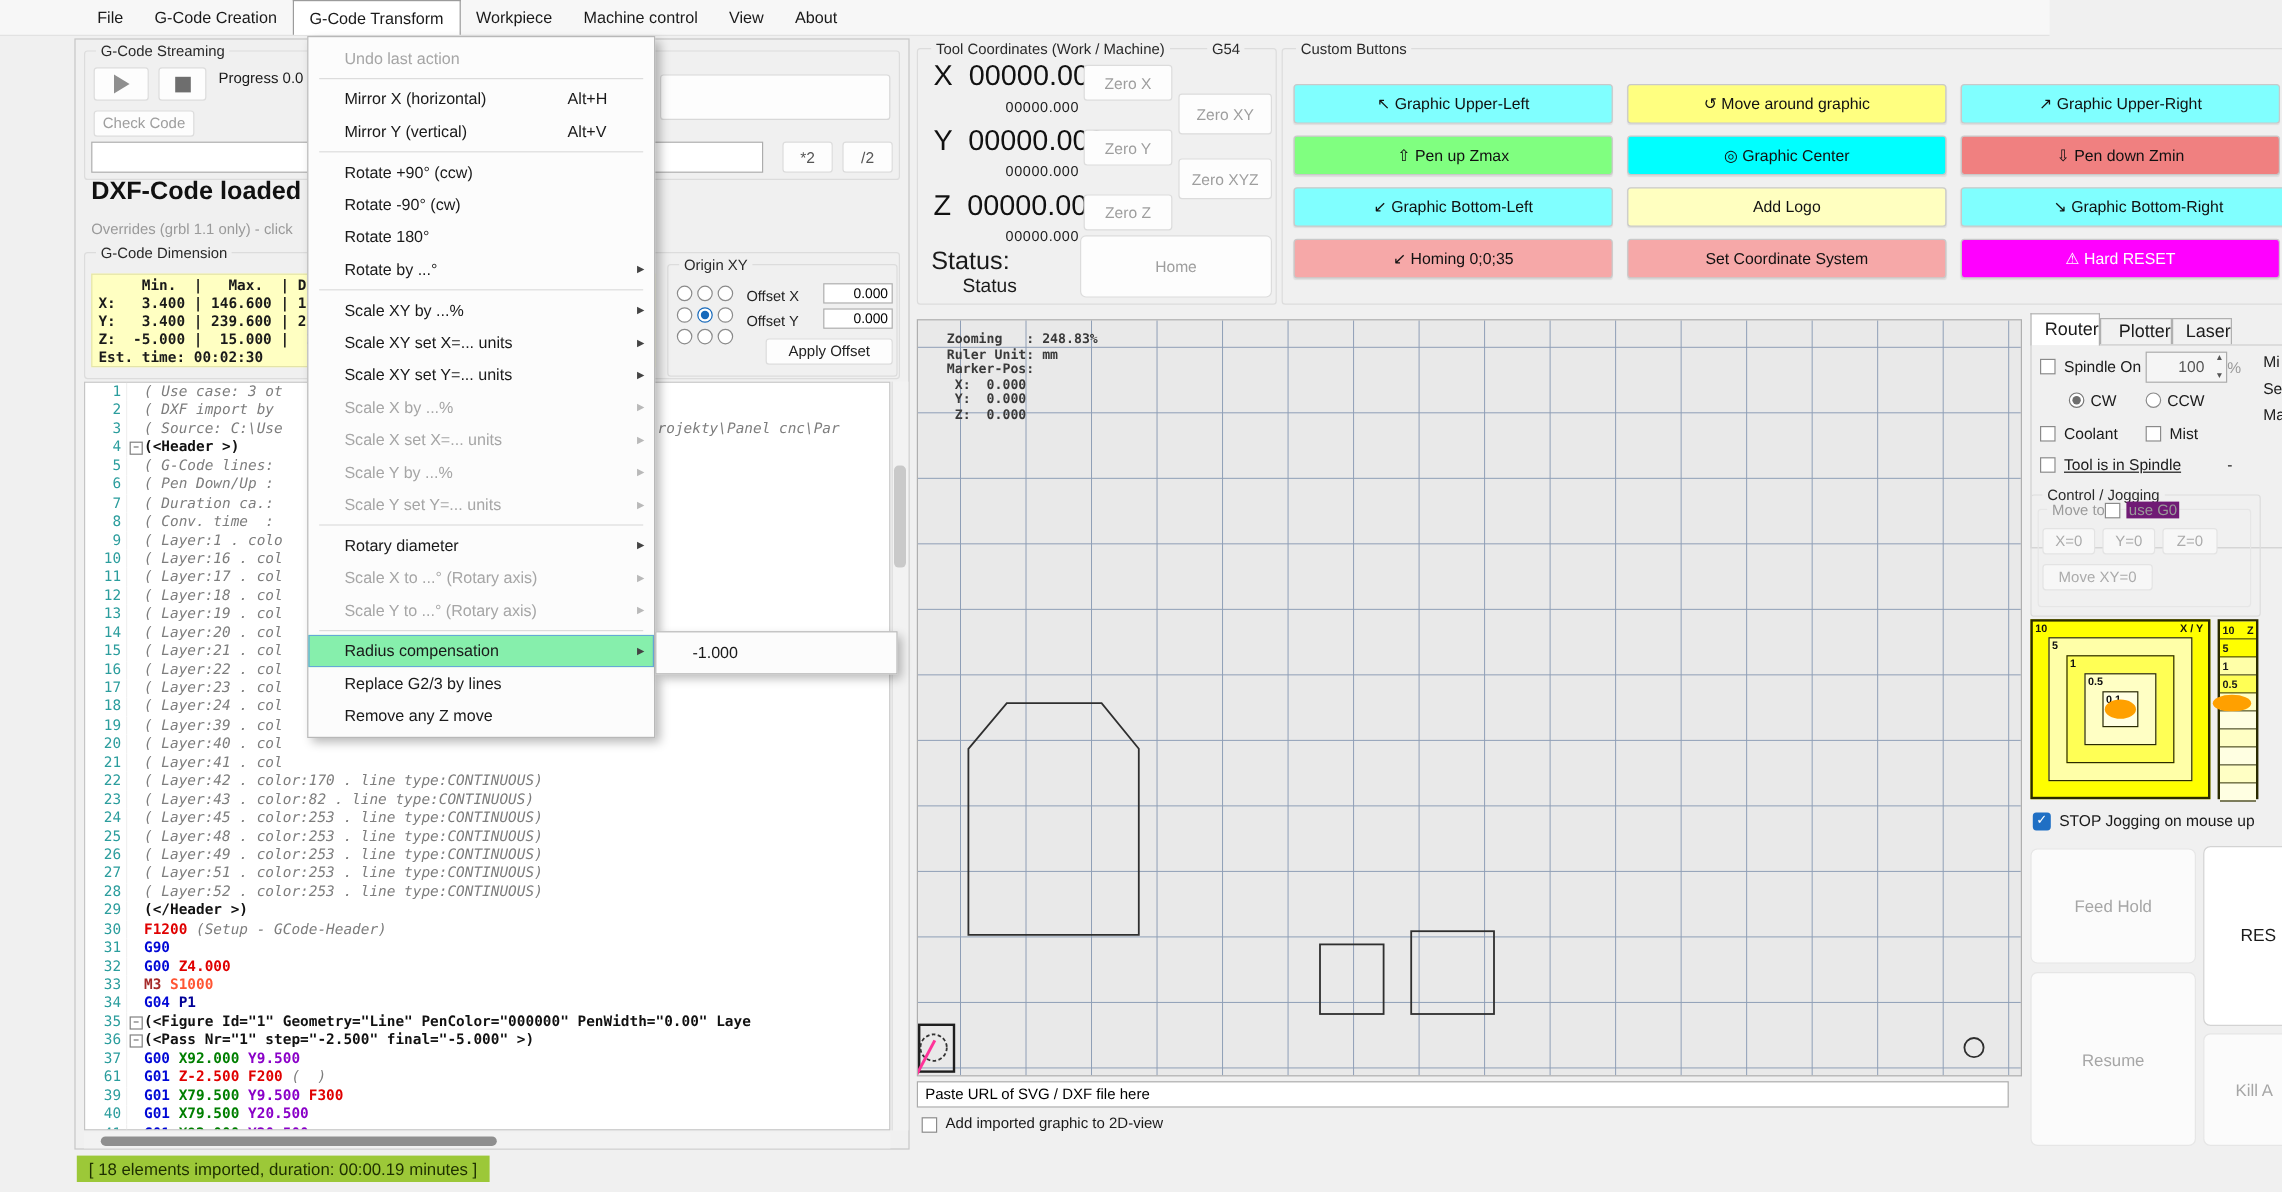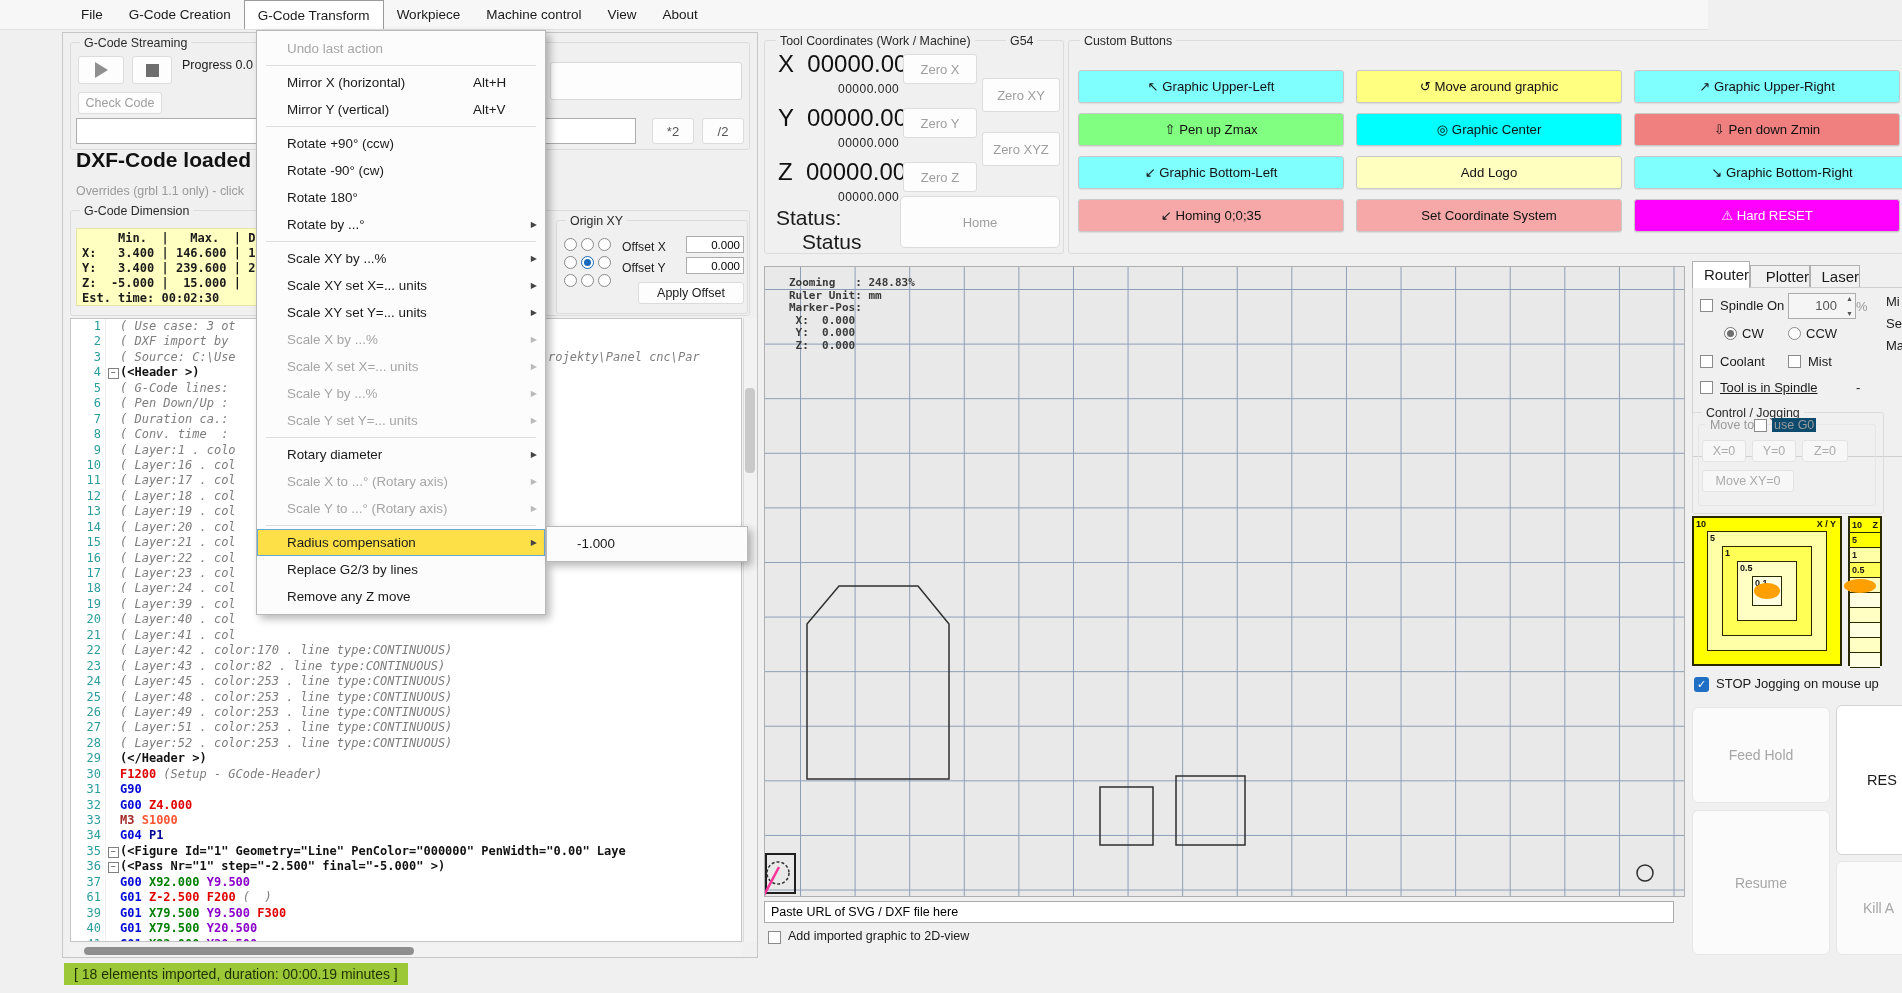--- a/index.html
+++ b/index.html
@@ -13,21 +13,21 @@
   .mb-item.open{background:#FFFFFF;border:1px solid #9B9B9B;border-bottom:none;}
   
   #dropdown{left:256px;top:30px;width:290px;background:#FCFCFC;border:1px solid #B8B8B8;
             box-shadow:4px 4px 8px rgba(0,0,0,.28);z-index:60;padding:4px 0;box-sizing:border-box;}
   .mitem{height:27px;line-height:27px;display:flex;align-items:center;padding:0 8px 0 30px;font-size:13.4px;}
   .mitem .mlabel{flex:1;white-space:nowrap;}
   .mitem .mshort{width:52px;text-align:left;}
   .mitem .marrow{width:12px;text-align:right;font-size:8px;color:#444;}
   .mitem.dis{color:#A6A6A6;}
   .mitem.dis .marrow{color:#B9B9B9;}
-  .mitem.hl{background:#fde047;box-shadow:inset 0 0 0 1px #66A8D8;}
+  .mitem.hl{background:#86efac;box-shadow:inset 0 0 0 1px #66A8D8;}
   .msep{border-top:1px solid #DCDCDC;margin:3px 9px;}
   #submenu{left:546px;top:526px;width:200px;background:#FCFCFC;border:1px solid #B8B8B8;
            box-shadow:4px 4px 8px rgba(0,0,0,.28);z-index:61;padding:2px 0;}
   #submenu .mitem{height:30px;line-height:30px;}
   
   #leftframe{left:62px;top:32px;width:696px;height:926px;border:1px solid #C6C6C6;background:#F0F0F0;box-sizing:border-box;}
   .grp{border:1px solid #DCDCDC;border-radius:3px;}
   .legend{background:#F0F0F0;padding:0 4px;font-size:12.4px;color:#2a2a2a;}
   .btn{background:#FDFDFD;border:1px solid #DCDCDC;border-radius:3px;color:#9E9E9E;
        display:flex;align-items:center;justify-content:center;font-size:13px;box-sizing:border-box;}
@@ -219,21 +219,21 @@
 <div class="abs bigcoord" style="left:778px;top:104px;">Y  00000.000</div>
 <div class="abs smallcoord" style="left:838px;top:136px;">00000.000</div>
 <div class="abs bigcoord" style="left:778px;top:158px;">Z  00000.000</div>
 <div class="abs smallcoord" style="left:838px;top:190px;">00000.000</div>
 <div class="abs btn" style="left:903px;top:54px;width:74px;height:30px;">Zero X</div>
 <div class="abs btn" style="left:982px;top:78px;width:78px;height:34px;">Zero XY</div>
 <div class="abs btn" style="left:903px;top:108px;width:74px;height:30px;">Zero Y</div>
 <div class="abs btn" style="left:982px;top:132px;width:78px;height:34px;">Zero XYZ</div>
 <div class="abs btn" style="left:903px;top:162px;width:74px;height:30px;">Zero Z</div>
 <div class="abs" style="left:776px;top:206px;font-size:21px;">Status:</div>
-<div class="abs" style="left:802px;top:230px;font-size:21px;">Status</div>
+<div class="abs" style="left:802px;top:230px;font-size:16px;">Status</div>
 <div class="abs btn" style="left:900px;top:196px;width:160px;height:52px;border-radius:5px;">Home</div>
 
 <div class="abs grp" style="left:1068px;top:40px;width:834px;height:212px;"></div>
 <div class="abs legend" style="left:1080px;top:34px;">Custom Buttons</div>
 <div id="cbgrid">
     <div class="cbtn" style="left: 1078px; top: 70px; background: rgb(128, 255, 255); color: rgb(17, 17, 17);">↖ Graphic Upper-Left</div>
     <div class="cbtn" style="left: 1356px; top: 70px; background: rgb(255, 255, 128); color: rgb(17, 17, 17);">↺ Move around graphic</div>
     <div class="cbtn" style="left: 1634px; top: 70px; background: rgb(128, 255, 255); color: rgb(17, 17, 17);">↗ Graphic Upper-Right</div>
     <div class="cbtn" style="left: 1078px; top: 113px; background: rgb(128, 255, 128); color: rgb(17, 17, 17);">⇧ Pen up Zmax</div>
     <div class="cbtn" style="left: 1356px; top: 113px; background: rgb(0, 255, 255); color: rgb(17, 17, 17);">◎ Graphic Center</div>
@@ -293,21 +293,21 @@
 <div class="abs" style="left:1808px;top:354px;">Mist</div>
 <div class="abs cb" style="left:1700px;top:381px;"></div>
 <div class="abs" style="left:1720px;top:380px;text-decoration:underline;">Tool is in Spindle</div>
 <div class="abs" style="left:1856px;top:380px;">-</div>
 
 <div class="abs grp" style="left:1692px;top:412px;width:190px;height:100px;"></div>
 <div class="abs legend" style="left:1702px;top:406px;">Control / Jogging</div>
 <div class="abs grp" style="left:1698px;top:424px;width:176px;height:80px;border-color:#E6E6E6;"></div>
 <div class="abs legend graylab" style="left:1706px;top:418px;">Move to</div>
 <div class="abs cb" style="left:1754px;top:419px;"></div>
-<div class="abs graylab" style="left:1772px;top:418px;font-size:12.5px;background:#0c4a6e;padding:0 2px;">use G0</div>
+<div class="abs graylab" style="left:1772px;top:418px;font-size:12.5px;background:#701a75;padding:0 2px;">use G0</div>
 <div class="dbtn" style="left:1702px;top:440px;width:44px;height:22px;">X=0</div>
 <div class="dbtn" style="left:1752px;top:440px;width:44px;height:22px;">Y=0</div>
 <div class="dbtn" style="left:1802px;top:440px;width:46px;height:22px;">Z=0</div>
 <div class="dbtn" style="left:1702px;top:470px;width:92px;height:22px;">Move XY=0</div>
 
 <div class="abs" id="jogxy">
     <div class="jsq" style="inset: 0px; background: rgb(255, 255, 0);">
       <span class="jlab" style="left: 2px; top: 1px;">10</span>
       <span class="jlab" style="right: 4px; top: 1px;">X / Y</span>
     </div>

